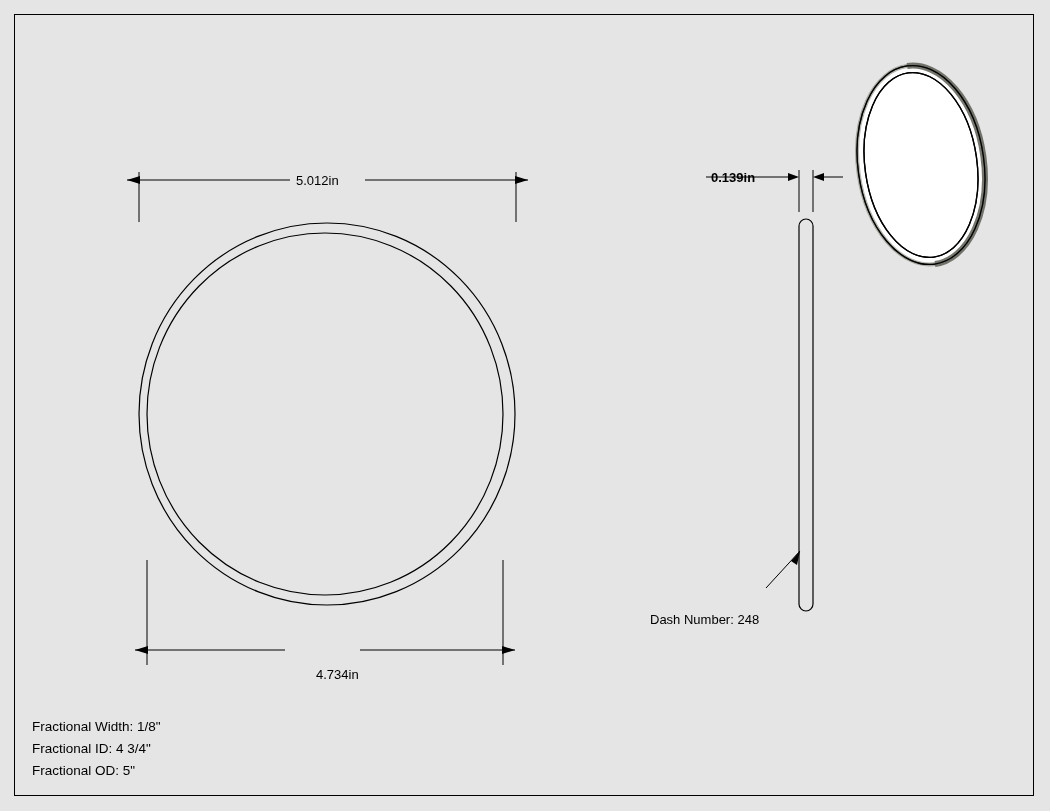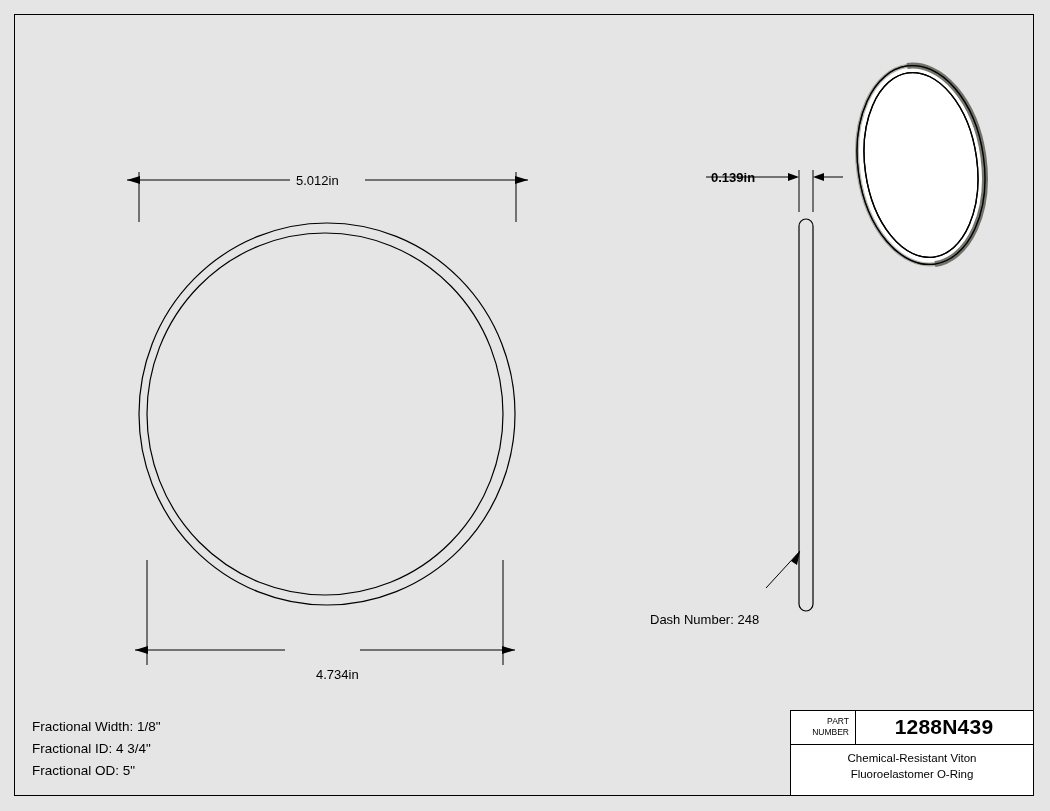--- a/index.html
+++ b/index.html
@@ -167,28 +167,14 @@
   <div class="dim-text" style="left:711px; top:170px;font-weight:bold;">0.139in</div>
 
   <div class="dim-text" style="left:650px; top:572px;margin-top:40px;">Dash Number: 248</div>
 
   <div class="spec-block">
     <div>Fractional Width: 1/8"</div>
     <div>Fractional ID: 4 3/4"</div>
     <div>Fractional OD: 5"</div>
   </div>
 
-  <div class="title-block">
-    <div class="tb-top">
-      <div class="tb-partlabel">
-        <div>PART</div>
-        <div>NUMBER</div>
-      </div>
-      <div class="tb-divider"></div>
-      <div class="tb-partnumber">1288N439</div>
-    </div>
-    <div class="tb-desc">
-      <div>Chemical-Resistant Viton</div>
-      <div>Fluoroelastomer O-Ring</div>
-    </div>
-  </div>
 
 </div>
 
 </body></html>

